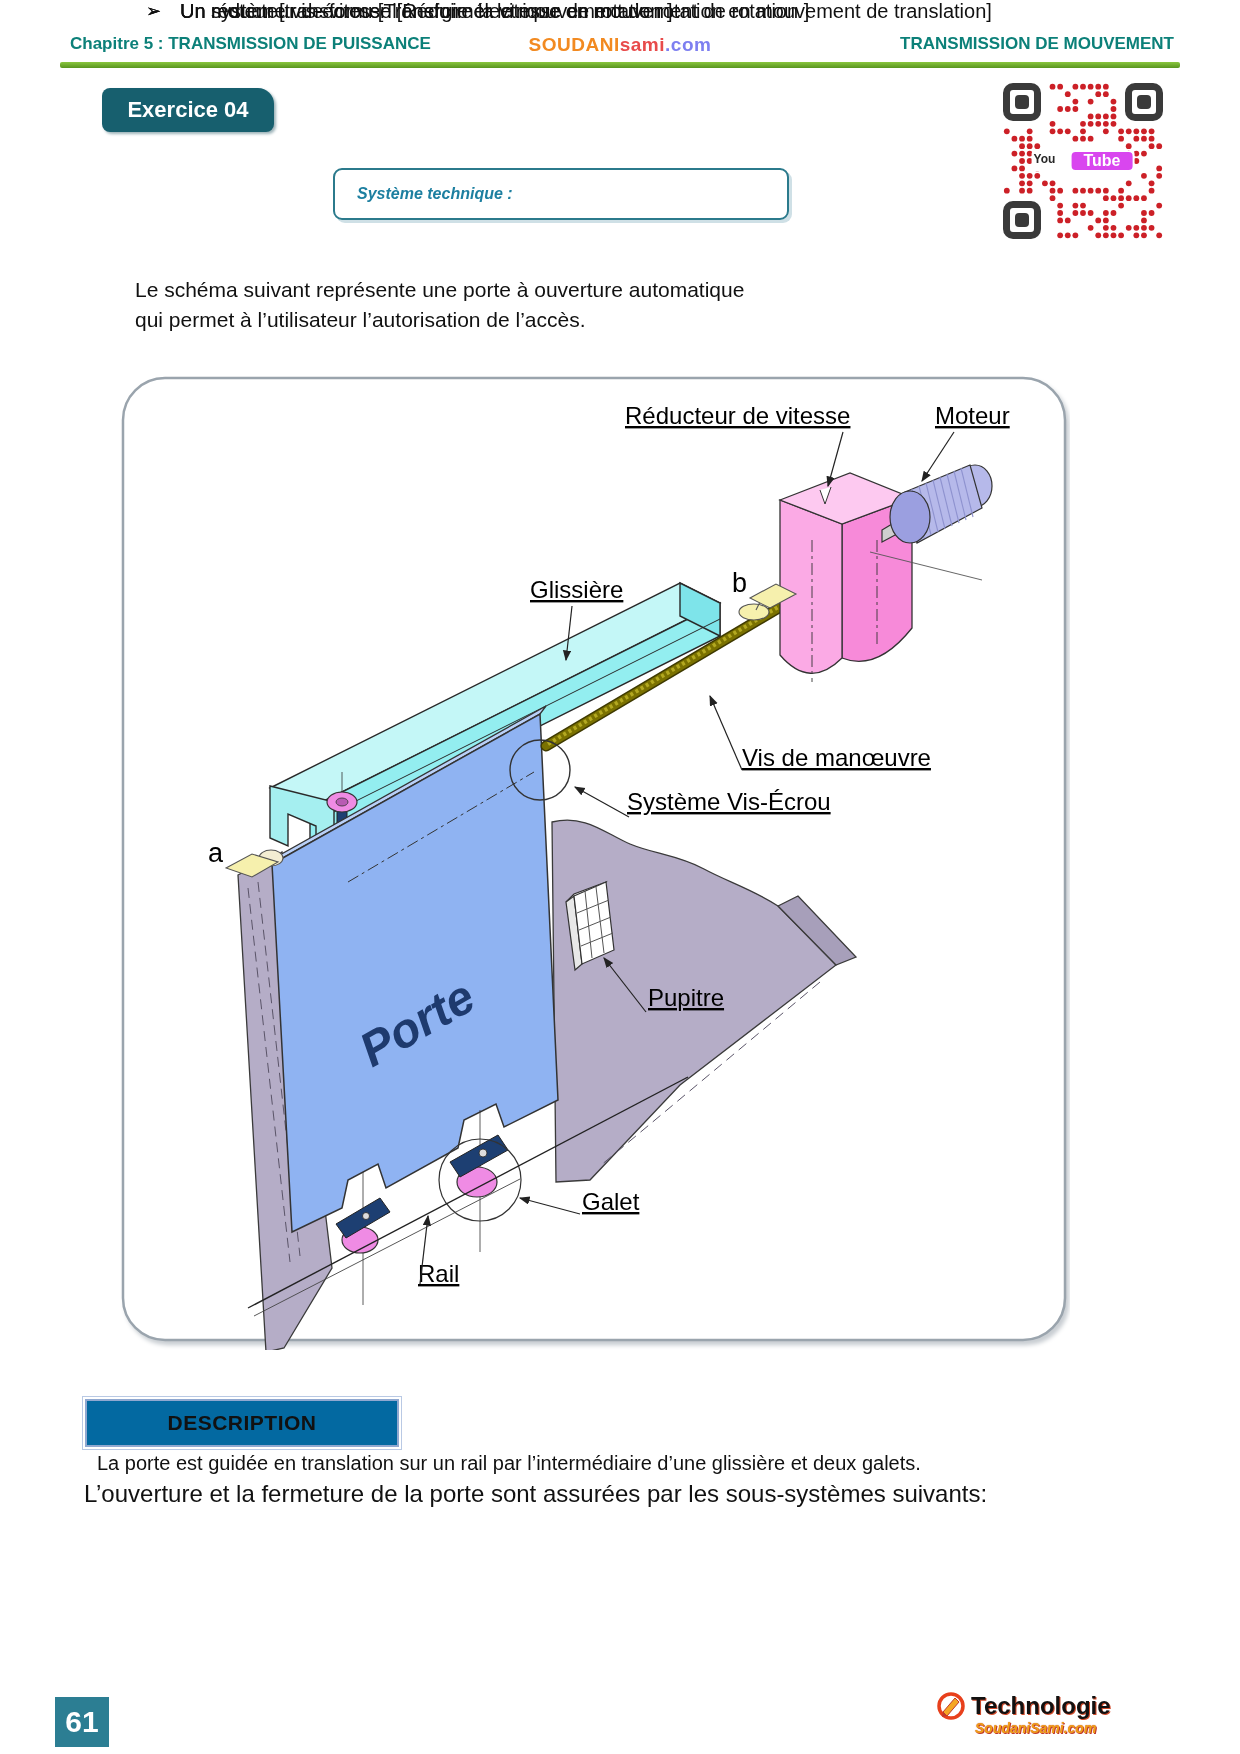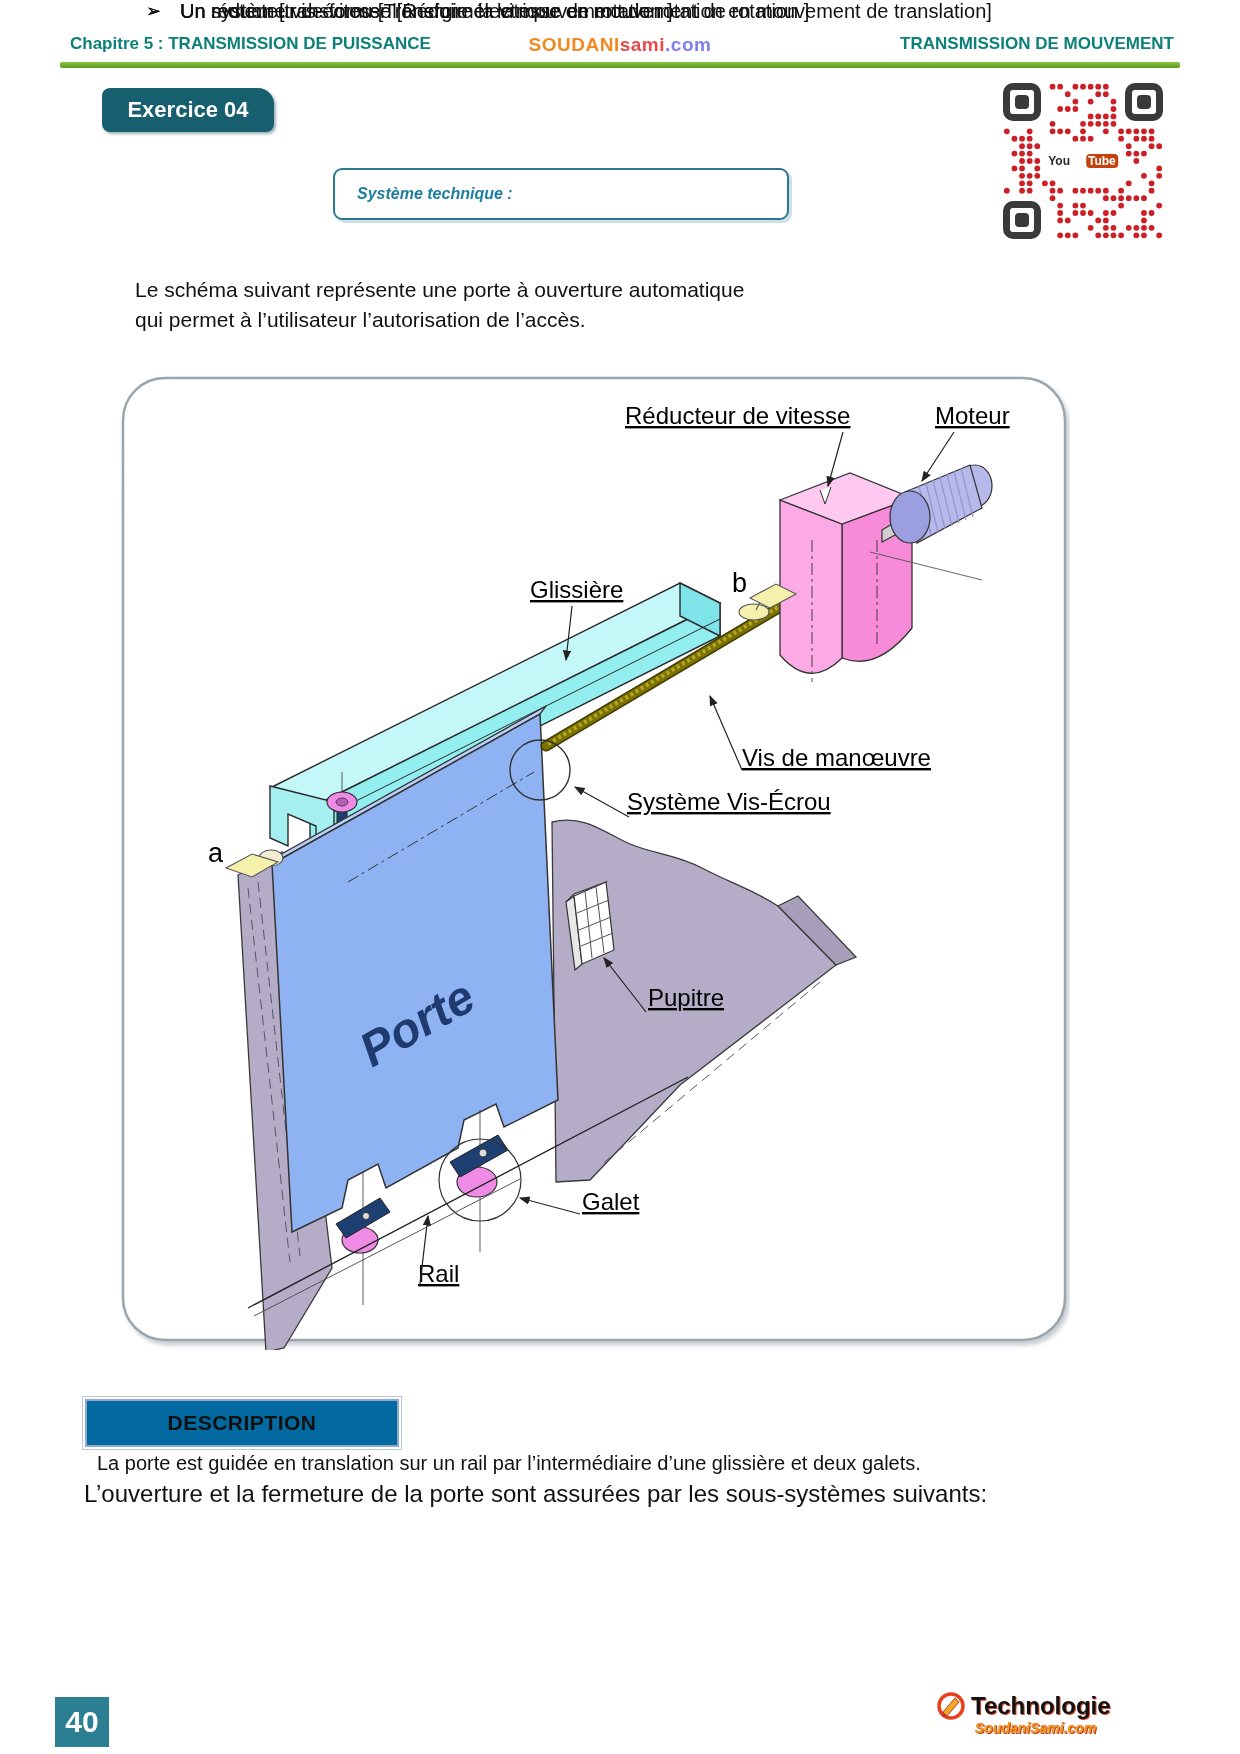--- a/index.html
+++ b/index.html
@@ -27,21 +27,21 @@
   
   .qr{left:1003px;top:83px;width:160px;height:156px;}
   .qr svg{position:absolute;left:0;top:0;}
   .finder{position:absolute;width:24px;height:24px;border:7px solid #3a3a3a;border-radius:10px;background:#fff;}
   .finder::after{content:"";position:absolute;left:5px;top:5px;width:14px;height:14px;background:#3a3a3a;border-radius:4px;}
   .finder.tl{left:0;top:0;}
   .finder.tr{right:0;top:0;}
   .finder.bl{left:0;bottom:0;}
   .yt{position:absolute;left:50%;top:50%;transform:translate(-50%,-50%);display:flex;gap:16px;background:#fff;padding:1px 2px;border-radius:3px;}
   .yt-you{color:#282828;font-weight:bold;font-size:12px;}
-  .yt-tube{color:#fff;background:#c2410c;font-weight:bold;font-size:12px;padding:0 2px;border-radius:4px;}
+  .yt-tube{color:#fff;background:#d946ef;font-weight:bold;font-size:16px;padding:0 12px;border-radius:4px;}
 
   
   .sysbox{left:333px;top:168px;width:452px;height:48px;border:2px solid #2b7a8c;border-radius:9px;
     box-shadow:3px 3px 0 #cfe0e6;display:flex;align-items:center;}
   .sys-prefix{margin-left:22px;font-size:16px;font-style:italic;font-weight:bold;color:#1d7fa0;text-align:center;}
   .sys-title{margin-left:18px;font-size:26px;font-weight:bold;color:#000;}
 
   
   .intro1{left:135px;top:278px;font-size:21px;}
   .intro2{left:135px;top:308px;font-size:21px;}
@@ -404,21 +404,21 @@
 <div class="bullet b1">
   <span class="glyph abs">➢</span>
   <span class="btext">Un réducteur de vitesse [Réduire la vitesse de rotation ]</span>
 </div>
 <div class="bullet b2">
   <span class="glyph abs">➢</span>
   <span class="btext">Un système vis-écrou [Transformer le mouvement de rotation en mouvement de translation]</span>
 </div>
 
 <div class="abs pageno">
-  <span>40</span>
+  <span>61</span>
 </div>
 <div class="abs footer-center">
   <span class="fc-num">2</span><span class="fc-sup">ème</span><span class="fc-text">Année Secondaire</span>
 </div>
 <div class="abs logo">
   <div class="logo-row">
     <svg width="32" height="32" viewBox="0 0 32 32">
       <circle cx="16" cy="16" r="12" fill="none" stroke="#e8401c" stroke-width="3.5"></circle>
       <path d="M8,22 L20,8 L24,12 L12,26 Z" fill="#f5a623" stroke="#c0392b" stroke-width="1"></path>
       <path d="M8,22 L12,26 L7,27 Z" fill="#c0392b"></path>

